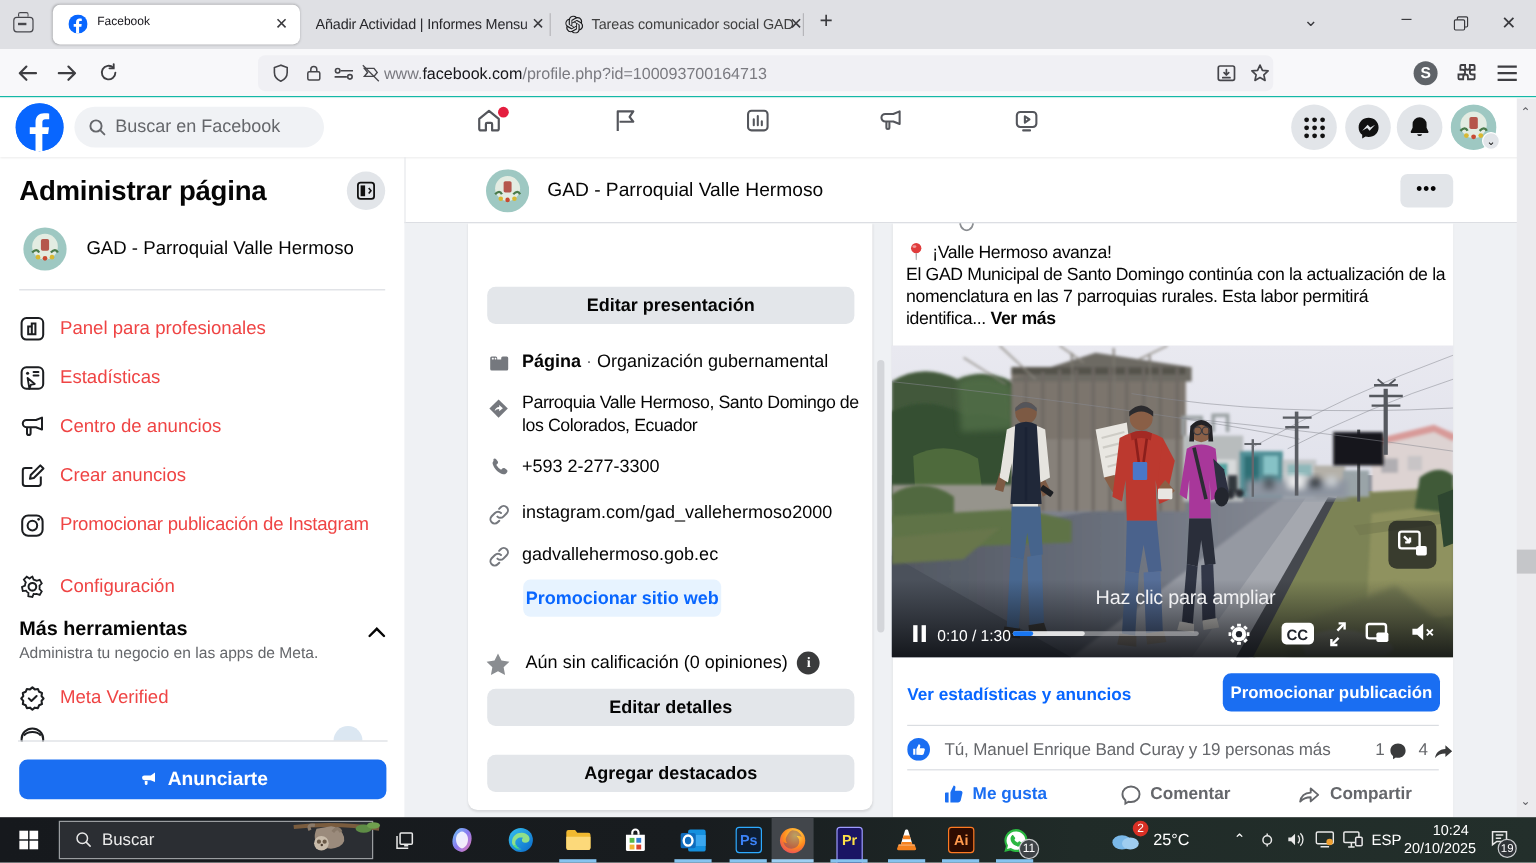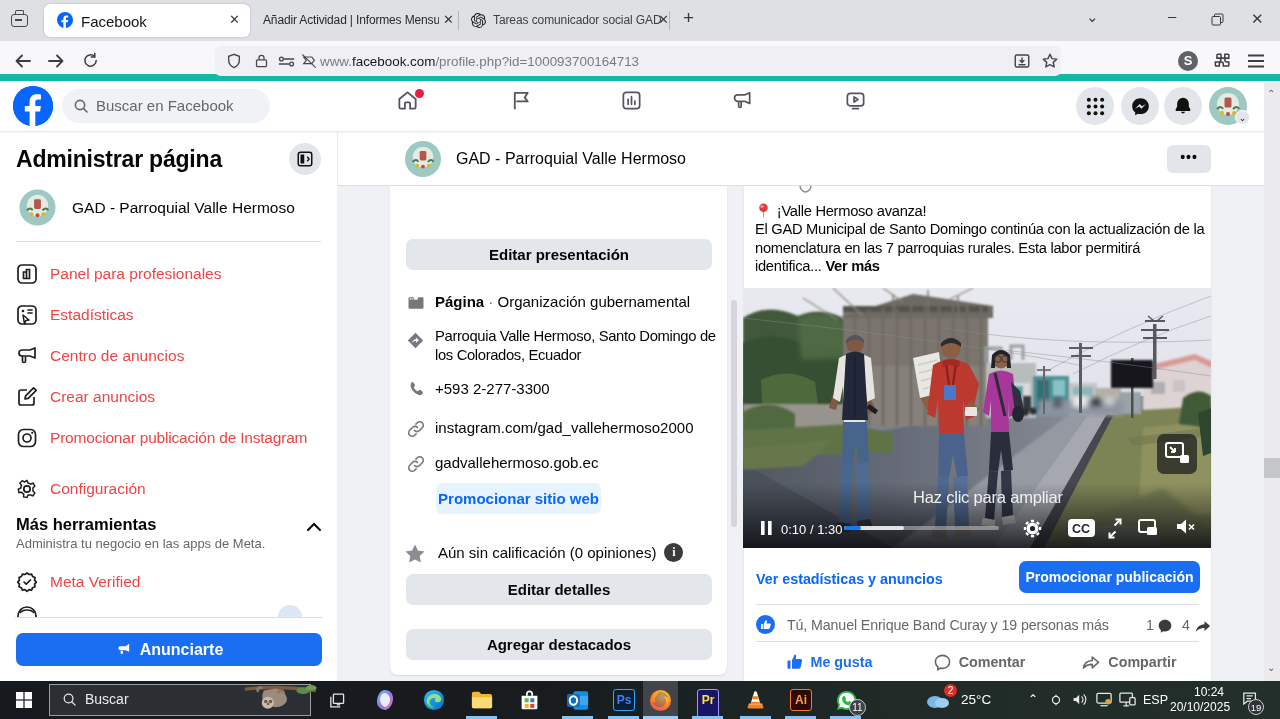--- a/index.html
+++ b/index.html
@@ -9,21 +9,21 @@
   
   #tabbar { position:absolute; left:0; top:0; width:1280px; height:41px; background:#dfe0e4; }
   .tab { position:absolute; top:4px; height:33px; border-radius:6px; font-size:12px; color:#15141a; }
   #tab1 { left:44px; width:206px; background:#fff; box-shadow:0 0 2px rgba(0,0,0,.25); }
   .tabx { position:absolute; font-size:13px; color:#3a3a3e; top:8px; }
   #winbtn { position:absolute; left:11px; top:14px; width:17px; height:13px; border:1.6px solid #47474c; border-radius:3px; }
   #winbtn:before { content:""; position:absolute; left:3px; top:3.5px; width:7px; height:2px; background:#47474c; }
   #winbtn:after { content:""; position:absolute; left:3px; top:-5px; width:7px; height:3px; border:1.6px solid #47474c; border-bottom:none; border-radius:2px 2px 0 0; }
   .vsep { position:absolute; top:11px; width:1px; height:19px; background:#b6b6ba; }
 
-  #navbar { position:absolute; left:0; top:41px; width:1280px; height:40px; background:#f8f8fa; border-bottom:7px solid #14b8a6; }
+  #navbar { position:absolute; left:0; top:41px; width:1280px; height:40px; background:#f8f8fa; border-bottom:1px solid #14b8a6; }
   #urlbox { position:absolute; left:215px; top:5px; width:846px; height:30px; background:#f0f0f4; border-radius:6px; }
   #urltxt { position:absolute; left:105px; top:8px; font-size:13.4px; color:#7a7a80; white-space:nowrap; }
   #urltxt b { color:#17171b; font-weight:normal; }
 
   
   #fbheader { position:absolute; left:0; top:82px; width:1280px; height:49px; background:#fff; box-shadow:0 1px 2px rgba(0,0,0,.12); z-index:5; }
   #fblogo { position:absolute; left:13px; top:4px; width:40px; height:40px; border-radius:50%; background:#0866ff; }
   #fbsearch { position:absolute; left:62px; top:7px; width:208px; height:34px; border-radius:17px; background:#f0f2f5; color:#65676b; font-size:15px; }
   #fbsearch span { position:absolute; left:34px; top:8px; }
   .hic { position:absolute; top:7px; }
@@ -77,21 +77,21 @@
 </head>
 <body>
 
 <div id="tabbar">
   <div id="winbtn"></div>
   <div id="tab1" class="tab">
     <svg style="position:absolute;left:13px;top:8px" width="16" height="16" viewBox="0 0 16 16">
         <circle cx="8" cy="8" r="8" fill="#0866ff"></circle>
         <path d="M8.9 16V10.2h1.9l.3-2.2H8.9V6.6c0-.64.18-1.08 1.1-1.08h1.17V3.54C10.87 3.5 10.15 3.46 9.3 3.46c-1.74 0-2.93 1.06-2.93 3v1.54H4.4v2.2h1.97V16z" fill="#fff"></path>
       </svg>
-    <span style="position:absolute;left:37px;top:9px;font-size:15px;">Facebook</span>
+    <span style="position:absolute;left:37px;top:9px;font-size:10px;">Facebook</span>
     <span class="tabx" style="right:10px;">✕</span>
   </div>
   <span style="position:absolute;left:263px;top:13px;font-size:12.5px;color:#28282c;width:176px;white-space:nowrap;overflow:hidden;display:inline-block;font-size:12px;letter-spacing:-.15px;">Añadir Actividad | Informes Mensua</span>
   <span class="tabx" style="left:443px;top:12px;">✕</span>
   <div class="vsep" style="left:458px;"></div>
   <svg style="position:absolute;left:471px;top:13px" width="15" height="15" viewBox="0 0 24 24" fill="#1c1c1e">
       <path d="M22.28 9.82a5.98 5.98 0 0 0-.52-4.91 6.05 6.05 0 0 0-6.51-2.9A6.07 6.07 0 0 0 4.98 4.18a5.98 5.98 0 0 0-4 2.9 6.05 6.05 0 0 0 .74 7.1 5.98 5.98 0 0 0 .51 4.91 6.05 6.05 0 0 0 6.51 2.9A5.98 5.98 0 0 0 13.26 24a6.06 6.06 0 0 0 5.77-4.21 5.99 5.99 0 0 0 4-2.9 6.06 6.06 0 0 0-.75-7.07zm-9.02 12.61a4.48 4.48 0 0 1-2.88-1.04l.14-.08 4.78-2.76a.79.79 0 0 0 .4-.68v-6.74l2.02 1.17a.07.07 0 0 1 .04.05v5.58a4.5 4.5 0 0 1-4.5 4.5zM3.6 18.3a4.47 4.47 0 0 1-.53-3.01l.14.09 4.78 2.76a.77.77 0 0 0 .78 0l5.84-3.37v2.33a.08.08 0 0 1-.03.06L9.74 20a4.5 4.5 0 0 1-6.14-1.7zM2.34 7.9a4.48 4.48 0 0 1 2.37-1.97v5.68a.77.77 0 0 0 .39.68l5.83 3.37-2.02 1.16a.08.08 0 0 1-.07 0l-4.83-2.79a4.5 4.5 0 0 1-1.67-6.13zm16.6 3.86L13.1 8.4l2.02-1.16a.08.08 0 0 1 .07 0l4.83 2.79a4.5 4.5 0 0 1-.68 8.1v-5.68a.79.79 0 0 0-.4-.68zm2-3.02-.13-.09-4.78-2.76a.78.78 0 0 0-.78 0L9.41 9.26V6.93a.07.07 0 0 1 .03-.06L14.27 4.1a4.5 4.5 0 0 1 6.68 4.66zm-12.64 4.16-2.02-1.17a.08.08 0 0 1-.04-.05V6.1a4.5 4.5 0 0 1 7.38-3.45l-.14.08-4.78 2.76a.79.79 0 0 0-.4.68zm1.1-2.36L12 9.07l2.6 1.5v3l-2.6 1.5-2.6-1.5z"></path>
     </svg>
   <span style="position:absolute;left:493px;top:13px;font-size:12px;letter-spacing:-.1px;color:#404040;">Tareas comunicador social GAD</span>
   <span class="tabx" style="left:658px;top:12px;">✕</span>

